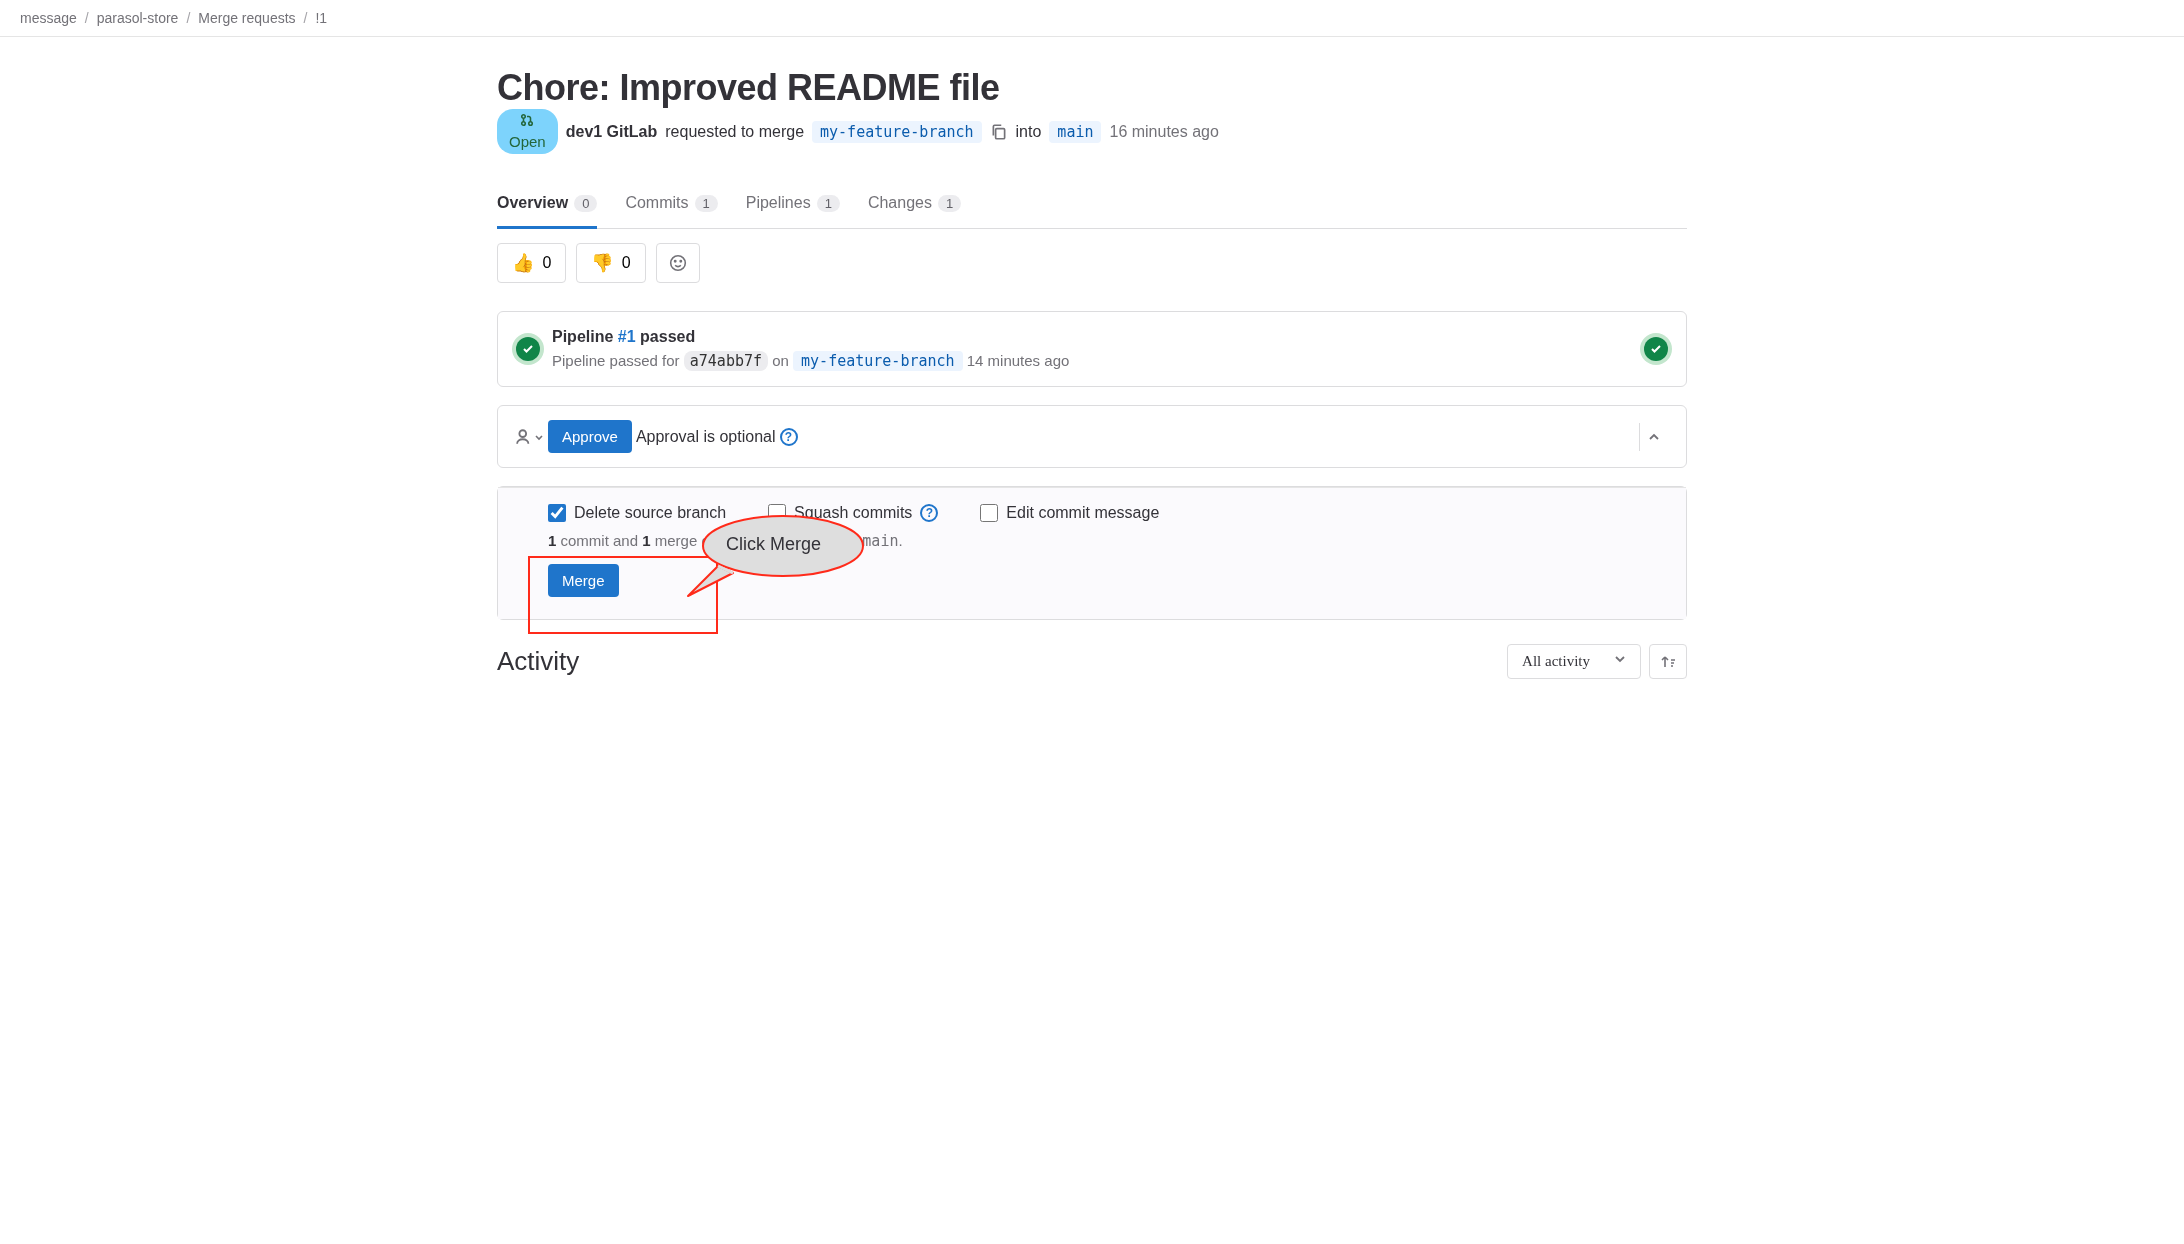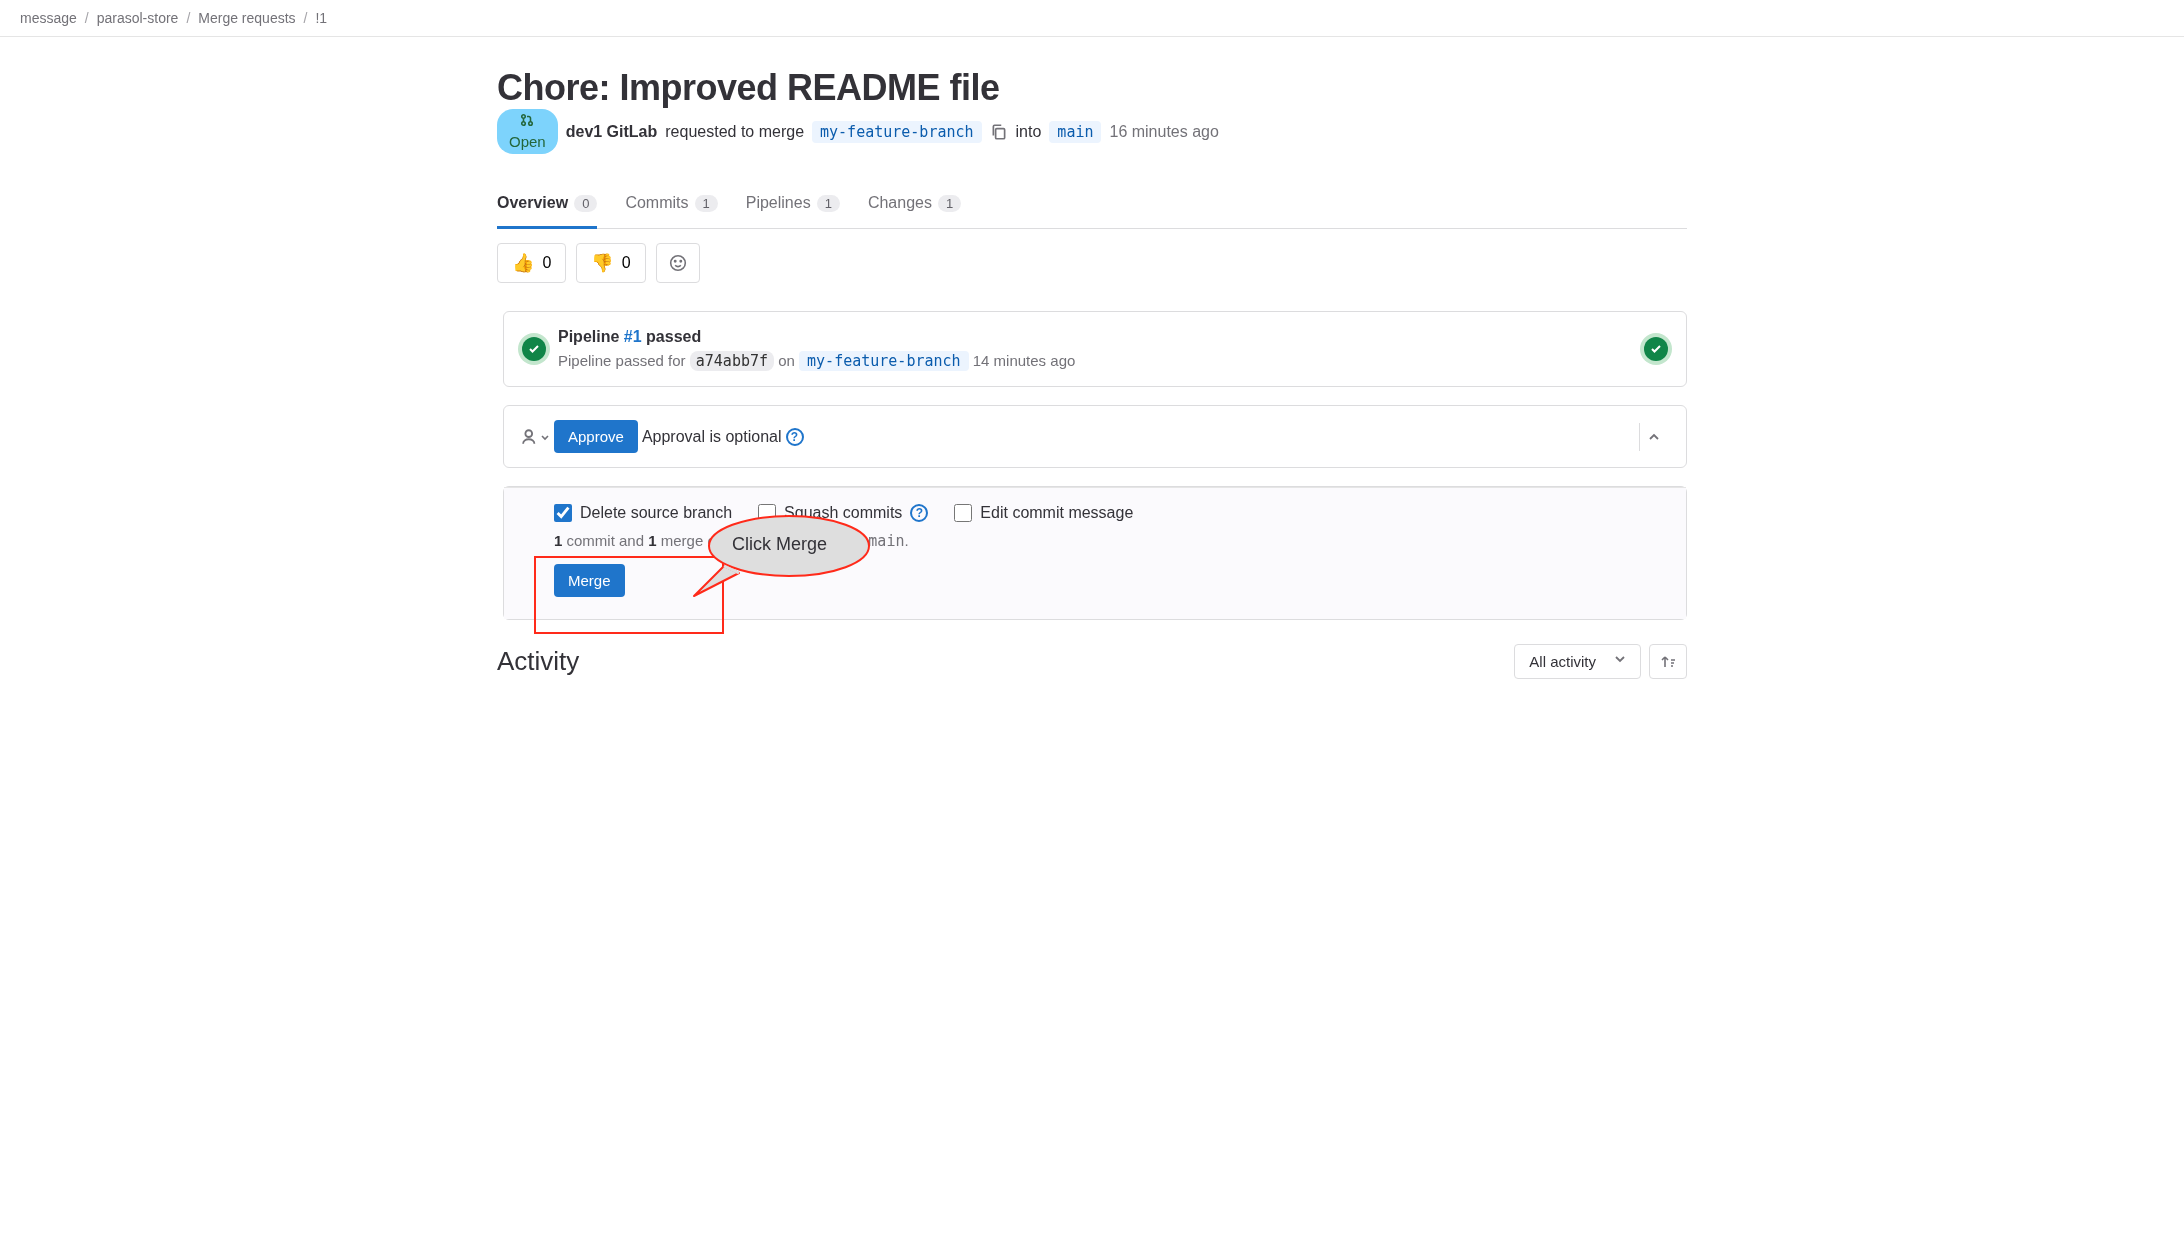--- a/index.html
+++ b/index.html
@@ -19,21 +19,21 @@
 .tabs { display: flex; gap: 28px; border-bottom: 1px solid #dcdcde; margin-bottom: 14px; }
 .tab { display: flex; align-items: center; gap: 6px; padding: 12px 0 14px 0; font-size: 16px; color: #737278; cursor: pointer; border-bottom: 3px solid transparent; margin-bottom: -1px; }
 .tab.active { color: #333238; font-weight: 600; border-bottom-color: #1f75cb; }
 .tab .count { background: #ececef; color: #626168; border-radius: 12px; padding: 1px 8px; font-size: 13px; font-weight: 500; min-width: 20px; text-align: center;}
 
 .reactions { display: flex; gap: 10px; margin-bottom: 28px; }
 .reaction-btn { border: 1px solid #dcdcde; border-radius: 4px; padding: 8px 14px; background: #fff; font-size: 16px; cursor: pointer; display: inline-flex; align-items: center; gap: 8px; }
 .reaction-btn .emoji { font-size: 18px; }
 .add-reaction { border: 1px solid #dcdcde; border-radius: 4px; padding: 8px 12px; background: #fff; cursor: pointer; display: flex; align-items: center;}
 
-.panel { border: 1px solid #dcdcde; border-radius: 6px; margin-bottom: 18px; margin-left: 6px; }
+.panel { border: 1px solid #dcdcde; border-radius: 6px; margin-bottom: 18px; }
 .panel-inner { padding: 16px 18px; }
 .pipeline-row { display: flex; align-items: center; gap: 12px; }
 .status-circle { width: 24px; height: 24px; border-radius: 50%; background: #108548; display: flex; align-items: center; justify-content: center; color: #fff; flex-shrink: 0; box-shadow: 0 0 0 4px #c3e6cd; }
 .status-circle.small { width: 20px; height: 20px; box-shadow: 0 0 0 3px #c3e6cd;}
 .status-circle svg { width: 12px; height: 12px; }
 .pipeline-text { display: flex; flex-direction: column; gap: 6px; }
 .pipeline-title { font-size: 16px; }
 .pipeline-title .bold { font-weight: 600; }
 .pipeline-title a { color: #1f75cb; text-decoration: none; font-weight: 600; }
 .pipeline-sub { font-size: 15px; color: #737278; }
@@ -44,35 +44,35 @@
 .approval-row { display: flex; align-items: center; gap: 4px; padding: 14px 18px; }
 .approval-icon { display:flex; align-items:center; color: #737278; font-size: 16px; }
 .btn-primary { background: #1f75cb; color: #fff; border: none; border-radius: 4px; padding: 8px 14px; font-size: 15px; font-weight: 500; cursor: pointer; }
 .approval-text { font-size: 16px; color: #333238; }
 .help-icon { width: 18px; height: 18px; border: 2px solid #1f75cb; color: #1f75cb; border-radius: 50%; display: inline-flex; align-items: center; justify-content: center; font-size: 12px; font-weight: 700; cursor: pointer; }
 .panel-caret { margin-left: auto; padding: 0 8px; border-left: 1px solid #dcdcde; display:flex; align-items:center; height: 28px; cursor:pointer; }
 
 .merge-panel .header { padding: 14px 18px; display: flex; align-items: center; gap: 12px; }
 .merge-panel .header .title { font-weight: 700; font-size: 16px; }
 .merge-body { padding: 16px 22px 22px 50px; border-top: 1px solid #e5e5e5; background: #fbfafd; position: relative;}
-.merge-options { display: flex; align-items: center; gap: 26px; font-size: 16px; flex-wrap: wrap; }
+.merge-options { display: flex; align-items: center; gap: 42px; font-size: 16px; flex-wrap: wrap; }
 .checkbox-row { display: inline-flex; align-items: center; gap: 8px; }
 input[type="checkbox"] { width: 18px; height: 18px; accent-color: #1f75cb; cursor: pointer; border-radius: 4px;}
 .commit-summary { color: #737278; font-size: 15px; margin-top: 10px; }
 .commit-summary .b { font-weight: 600; color: #333238; }
 .mono { font-family: monospace; }
 .merge-btn-row { margin-top: 14px; }
 
 .highlight-box { position: absolute; border: 2px solid #ff2a1a; pointer-events: none; }
 .callout { position: absolute; }
 
 .activity-row { display: flex; align-items: center; justify-content: space-between; margin-top: 24px; }
 .activity-title { font-size: 26px; font-weight: 400; }
 .activity-controls { display: flex; gap: 8px; }
-.dropdown { border: 1px solid #dcdcde; border-radius: 4px; padding: 8px 14px; background: #fff; cursor: pointer; display: flex; align-items: flex-start; gap: 18px; font-size: 15px; }
+.dropdown { border: 1px solid #dcdcde; border-radius: 4px; padding: 8px 14px; background: #fff; cursor: pointer; display: flex; align-items: flex-start; gap: 24px; font-size: 15px; font-family: Liberation Serif, serif; }
 .sort-btn { border: 1px solid #dcdcde; border-radius: 4px; padding: 8px 10px; background: #fff; cursor: pointer; display:flex; align-items:center;}
 </style>
 </head>
 <body>
 
 <div class="breadcrumb">
   <a href="#">message</a>
   <span class="sep">/</span>
   <a href="#">parasol-store</a>
   <span class="sep">/</span>

